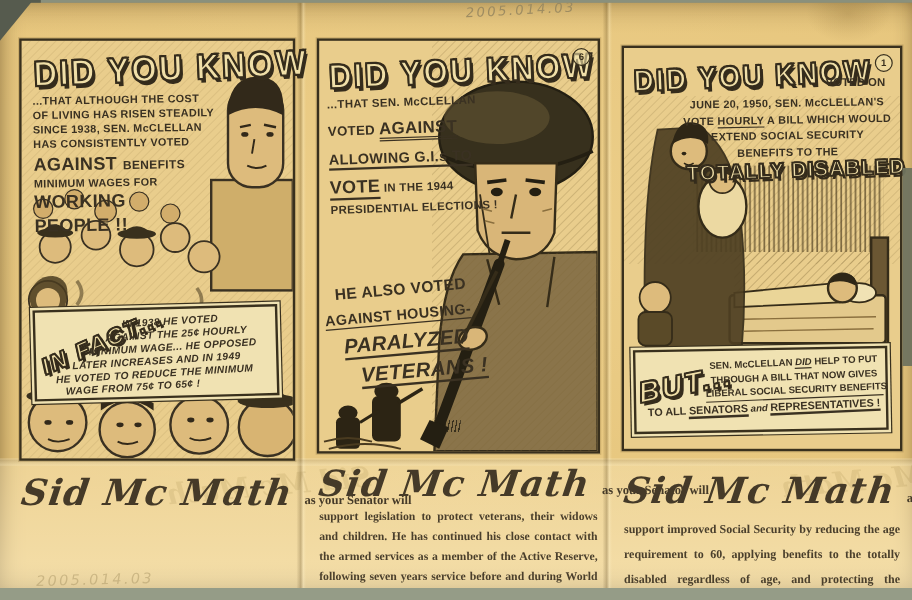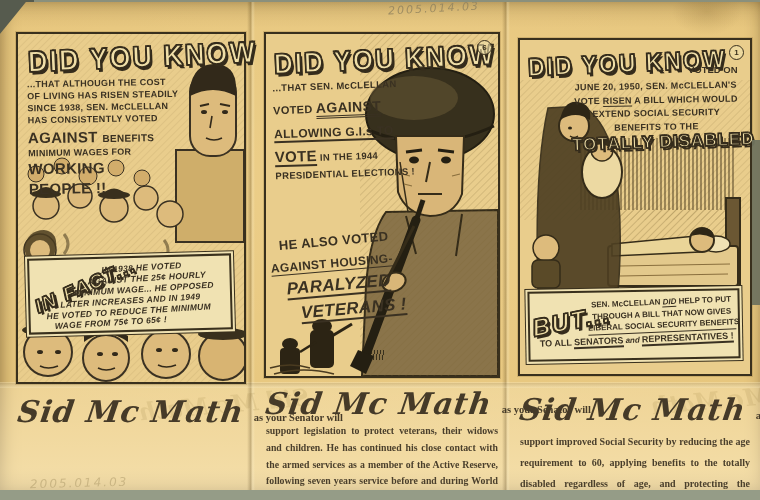--- a/index.html
+++ b/index.html
@@ -270,21 +270,21 @@
         <circle cx="82" cy="110" r="11" fill="#ddbb7c" stroke="#352c19" stroke-width="1.5"></circle>
         <path d="M72,106 Q76,98 86,99 Q92,101 92,108 Q82,102 72,106 Z" fill="#3a2f1a"></path>
         <circle cx="26" cy="208" r="13" fill="#ddbb7c" stroke="#352c19" stroke-width="1.5"></circle>
         <rect x="12" y="220" width="28" height="28" rx="6" fill="#5a4a28" stroke="#352c19" stroke-width="1.5"></rect>
       </svg>
       <div class="bubble title title-r">DID YOU KNOW</div>
       <div class="badge" style="right:6px;top:5px">1</div>
       <div class="hand thaton s95">VOTED ON</div>
       <div class="intro-r hand">
         <div class="hl" style="margin-top:14px">JUNE 20, 1950, SEN. McCLELLAN'S</div>
-        <div class="hl"><span>VOTE </span><span class="u">RISEN</span><span> A BILL WHICH WOULD</span></div>
+        <div class="hl"><span>VOTE </span><span class="u">HOURLY</span><span> A BILL WHICH WOULD</span></div>
         <div class="hl">EXTEND SOCIAL SECURITY</div>
         <div class="hl s85">BENEFITS TO THE</div>
       </div>
       <div class="bubble headline-r">TOTALLY DISABLED !</div>
       <div class="butbox">
         <div class="bubble but-lead">BUT...</div>
         <div class="but-lines hand">
           <div class="hl"><span>SEN. McCLELLAN </span><span class="it u">DID</span><span> HELP TO PUT</span></div>
           <div class="hl">THROUGH A BILL THAT NOW GIVES</div>
           <div class="hl u">LIBERAL SOCIAL SECURITY BENEFITS</div>

